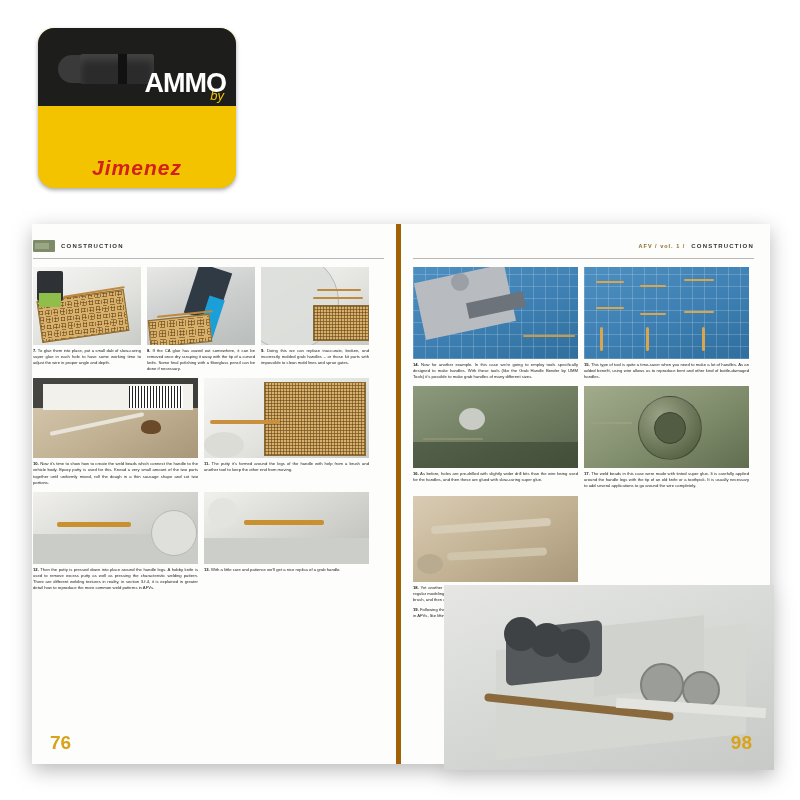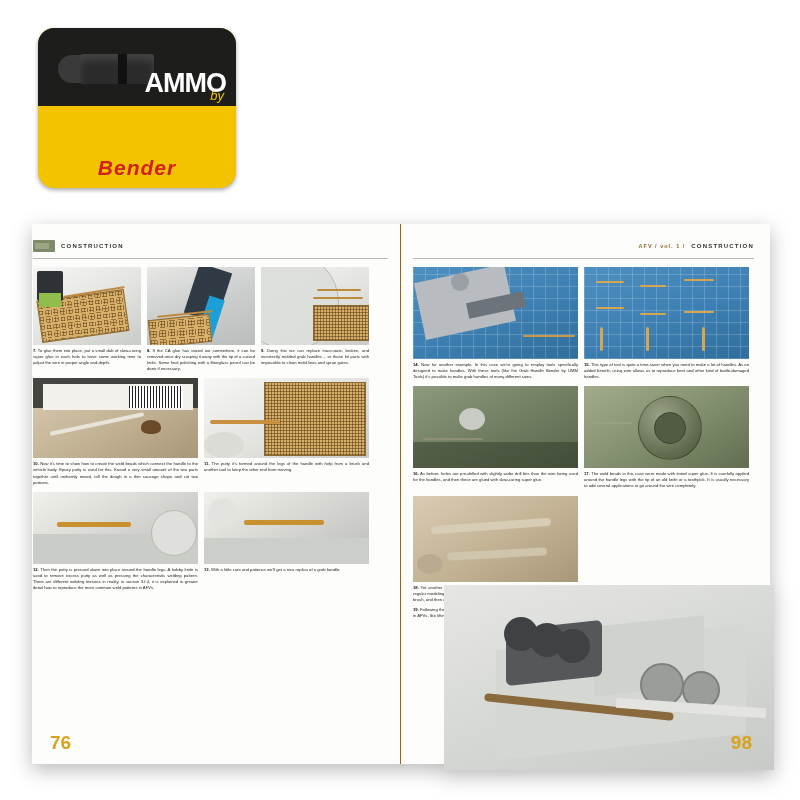--- a/index.html
+++ b/index.html
@@ -59,21 +59,21 @@
 
   
   .spread{
     position:absolute;left:32px;top:224px;width:738px;height:540px;
     filter:drop-shadow(0 6px 10px rgba(0,0,0,.28));
   }
   .page{
     position:absolute;top:0;height:100%;background:#fdfdfb;
     box-sizing:border-box;
   }
-  .page-left{left:0;width:50%;padding:14px 12px 0 1px;border-right:1px solid #a16207;}
+  .page-left{left:0;width:50%;padding:14px 12px 0 1px;border-right:5px solid #a16207;}
   .page-right{left:50%;width:50%;padding:14px 16px 0 12px;}
 
   .hdr{
     display:flex;align-items:center;gap:6px;
     border-bottom:1px solid #b8b8b8;padding-bottom:4px;margin-bottom:8px;
     height:16px;
   }
   .hdr-right{justify-content:flex-end;}
   .hdr-chip{
     width:22px;height:12px;background:#7d8b6a;border-radius:1px;
@@ -143,21 +143,21 @@
 <div class="logo">
   <div class="logo-top">
     <div class="shell">
       <div class="shell-tip"></div>
       <div class="shell-body"></div>
       <div class="shell-band"></div>
     </div>
     <div class="logo-ammo">AMMO</div>
     <div class="logo-by">by</div>
   </div>
-  <div class="logo-jim">Bender</div>
+  <div class="logo-jim">Jimenez</div>
 </div>
 
 <div class="spread">
 
   <div class="page page-left">
     <div class="hdr">
       <div class="hdr-chip"></div>
       <div class="hdr-title">CONSTRUCTION</div>
     </div>
 

